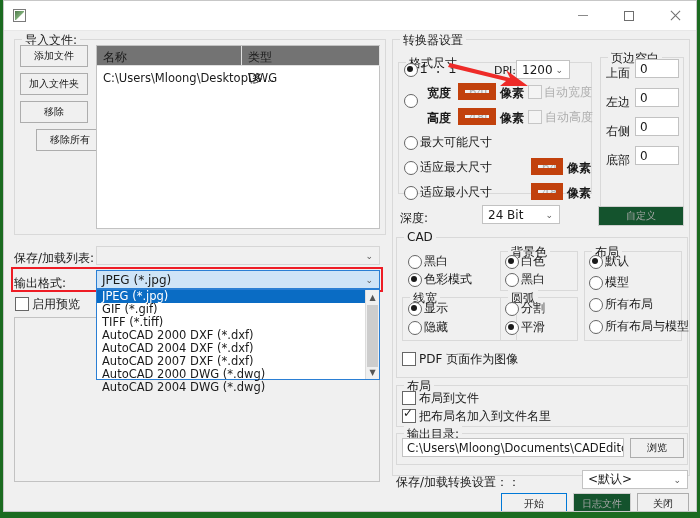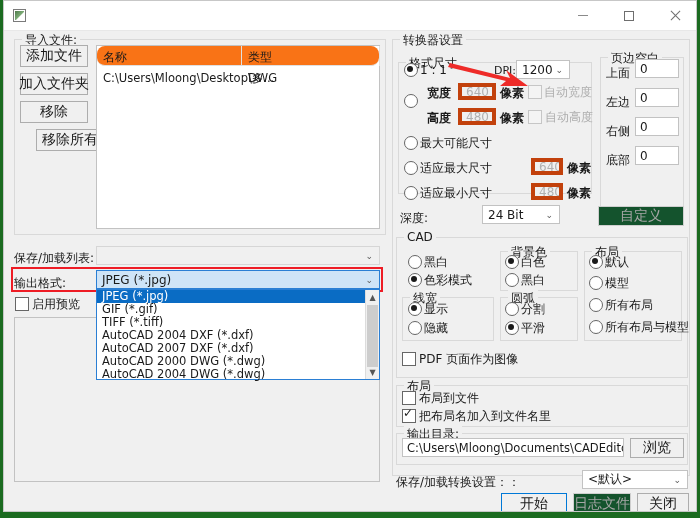--- a/index.html
+++ b/index.html
@@ -66,49 +66,49 @@
     position:absolute; top:-8px; left:7px;
     background:#f0f0f0; padding:0 3px;
     font-size:12px; color:#1a1a1a; white-space:nowrap;
   }
   .lbl{
     position:absolute; font-size:12px; color:#1a1a1a; white-space:nowrap;
   }
   .btn{
     position:absolute;
     background:#f0f0f0; border:1px solid #adadad;
-    font-size:14px; color:#1a1a1a;
+    font-size:10px; color:#1a1a1a;
     display:flex; align-items:center; justify-content:center;
     cursor:default; white-space:nowrap;
   }
   .btn.primary{ border:1px solid #0078d7; background:#f0f0f0; }
   .btn.disabled{ color:#a6a6a6; border:1px solid #cfcfcf; background:#14532d; }
   .tf{
     position:absolute; background:#fff; border:1px solid #c2c2c2;
     font-size:12px; color:#1a1a1a;
     display:flex; align-items:center; padding-left:4px;
     overflow:hidden; white-space:nowrap;
   }
-  .tf.disabled{ background:#f0f0f0; border:4px solid #c2410c; color:#b0b0b0; }
+  .tf.disabled{ background:#f0f0f0; border:7px solid #c2410c; color:#b0b0b0; }
   .combo{
     position:absolute; background:#fff; border:1px solid #c2c2c2;
     font-size:12px; color:#1a1a1a;
     display:flex; align-items:center; padding-left:5px;
     white-space:nowrap;
   }
   .combo.empty{ background:#f0f0f0; border:1px solid #d6d6d6; }
   .combo .arr{
     position:absolute; right:6px; top:50%; transform:translateY(-55%);
     font-size:9px; color:#5a5a5a;
   }
   .combo.hl{ background:#cfe4f7; border:1px solid #2b7fd4; }
 
   .radio{
     position:absolute; font-size:12px; color:#1a1a1a;
-    padding-left:16px; line-height:14px; white-space:nowrap;
+    padding-left:16px; line-height:14px; white-space:nowrap;font-family:Liberation Mono, monospace;
   }
   .radio::before{
     content:""; position:absolute; left:0; top:0px;
     width:12px; height:12px; border-radius:50%;
     border:1px solid #666; background:#fff;
   }
   .radio.on::after{
     content:""; position:absolute; left:3px; top:3px;
     width:6px; height:6px; border-radius:50%; background:#1a1a1a;
   }
@@ -126,21 +126,21 @@
   }
   .chk.dim{ color:#aeaeae; }
   .chk.dim::before{ border:1px solid #c6c6c6; background:#f4f4f4; }
 
   
   .listview{
     position:absolute; background:#fff; border:1px solid #c2c2c2;
   }
   .lv-head{
     position:absolute; left:0; top:0; right:0; height:20px;
-    background:#f97316; border-bottom:1px solid #e0e0e0;border-radius:8px;
+    background:#737373; border-bottom:1px solid #e0e0e0;
   }
   .lv-head .col{
     position:absolute; top:3px; font-size:12px; color:#1a1a1a;
   }
   .lv-head .sep{
     position:absolute; top:0; width:1px; height:20px; background:#e0e0e0;
   }
   .lv-row .cell{
     position:absolute; font-size:11.5px; color:#1a1a1a; white-space:nowrap;
   }
@@ -231,20 +231,21 @@
     <span class="arr">⌄</span>
   </div>
 
   <div class="redbox" style="left:7px; top:266px; width:372px; height:25px;"></div>
 
   <div class="popup" style="left:92px; top:288px; width:284px; height:91px;">
     <div id="popup-options">
         <div class="opt sel">JPEG (*.jpg)</div>
         <div class="opt">GIF (*.gif)</div>
         <div class="opt">TIFF (*.tiff)</div>
+        <div class="opt">AutoCAD 2000 DXF (*.dxf)</div>
         <div class="opt">AutoCAD 2004 DXF (*.dxf)</div>
         <div class="opt">AutoCAD 2007 DXF (*.dxf)</div>
         <div class="opt">AutoCAD 2000 DWG (*.dwg)</div>
         <div class="opt">AutoCAD 2004 DWG (*.dwg)</div>
       </div>
     <div class="sb">
       <div class="up">▲</div>
       <div class="thumb"></div>
       <div class="dn">▼</div>
     </div>
@@ -316,21 +317,21 @@
 
   <div class="radio" style="left:404px; top:254px;">黑白</div>
   <div class="radio on" style="left:404px; top:272px;">色彩模式</div>
 
   <div class="grp" style="left:496px; top:250px; width:78px; height:40px;">
     <div class="lg">背景色</div>
   </div>
   <div class="radio on" style="left:501px; top:254px;">白色</div>
   <div class="radio" style="left:501px; top:272px;">黑白</div>
 
-  <div class="grp" style="left:398px; top:296px; width:92px; height:44px;">
+  <div class="grp" style="left:398px; top:296px; width:115px; height:44px;">
     <div class="lg">线宽</div>
   </div>
   <div class="radio on" style="left:404px; top:301px;">显示</div>
   <div class="radio" style="left:404px; top:320px;">隐藏</div>
 
   <div class="grp" style="left:496px; top:296px; width:78px; height:44px;">
     <div class="lg">圆弧</div>
   </div>
   <div class="radio" style="left:501px; top:301px;">分割</div>
   <div class="radio on" style="left:501px; top:320px;">平滑</div>

